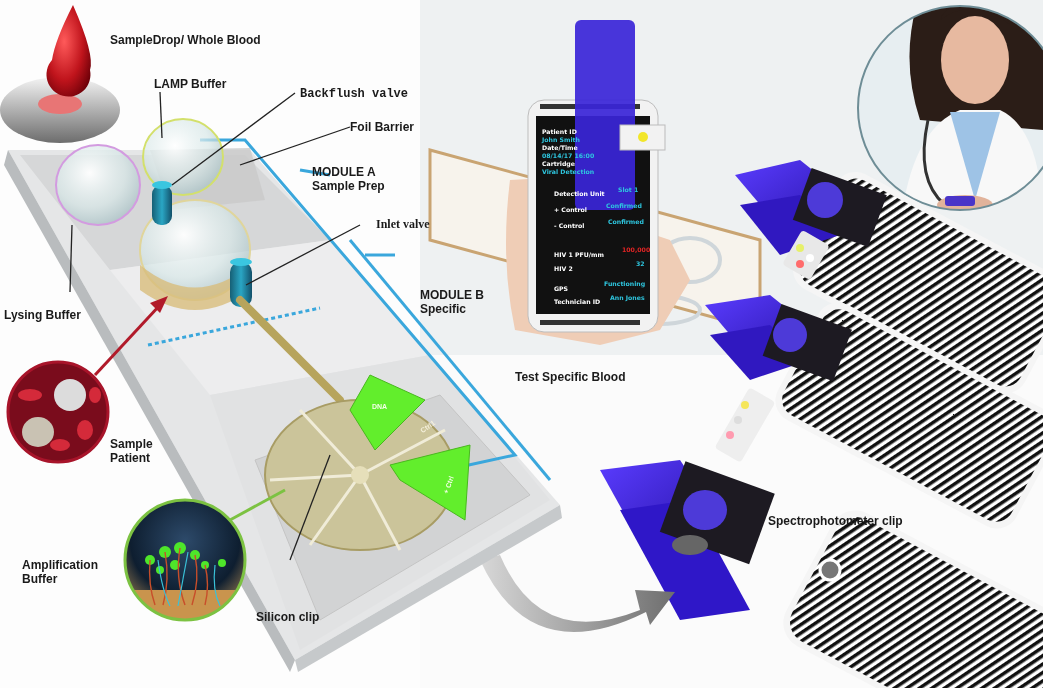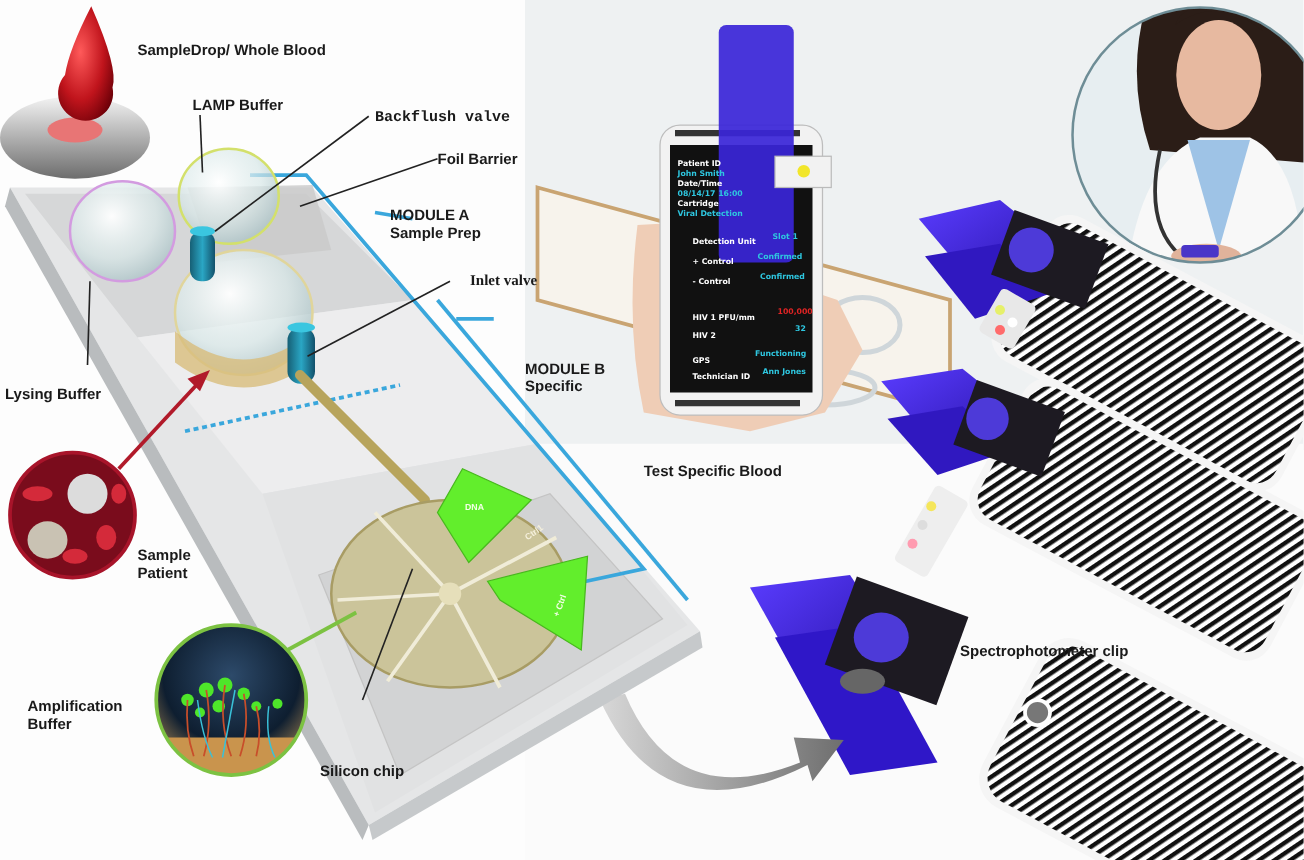--- a/index.html
+++ b/index.html
@@ -261,21 +261,21 @@
 </div>
 <div class="lbl" style="left:515px;top:370px;">Test Specific Blood</div>
 <div class="lbl c" style="left:110px;top:437px;width:80px;">
   <div>Sample</div>
   <div>Patient</div>
 </div>
 <div class="lbl c" style="left:22px;top:558px;width:90px;">
   <div>Amplification</div>
   <div>Buffer</div>
 </div>
-<div class="lbl" style="left:256px;top:610px;">Silicon chip</div>
+<div class="lbl" style="left:256px;top:610px;">Silicon clip</div>
 <div class="lbl" style="left:768px;top:474px;margin-top:40px;">Spectrophotometer clip</div>
 
 <div class="lbl" style="left:372px;top:400px;font-size:7px;color:#f4ffe8;">DNA</div>
 <div class="lbl" style="left:420px;top:420px;font-size:7px;color:#f5f0dc;transform:rotate(-35deg);">Ctrl1</div>
 <div class="lbl" style="left:440px;top:478px;font-size:7px;color:#f4ffe8;transform:rotate(-70deg);">+ Ctrl</div>
 
 <div class="phone-screen" style="left:540px;top:128px;width:110px;height:180px;">
   <div class="row" style="left:2px;top:0;">Patient ID</div>
   <div class="row cy" style="left:2px;top:8px;">John Smith</div>
   <div class="row" style="left:2px;top:16px;">Date/Time</div>

